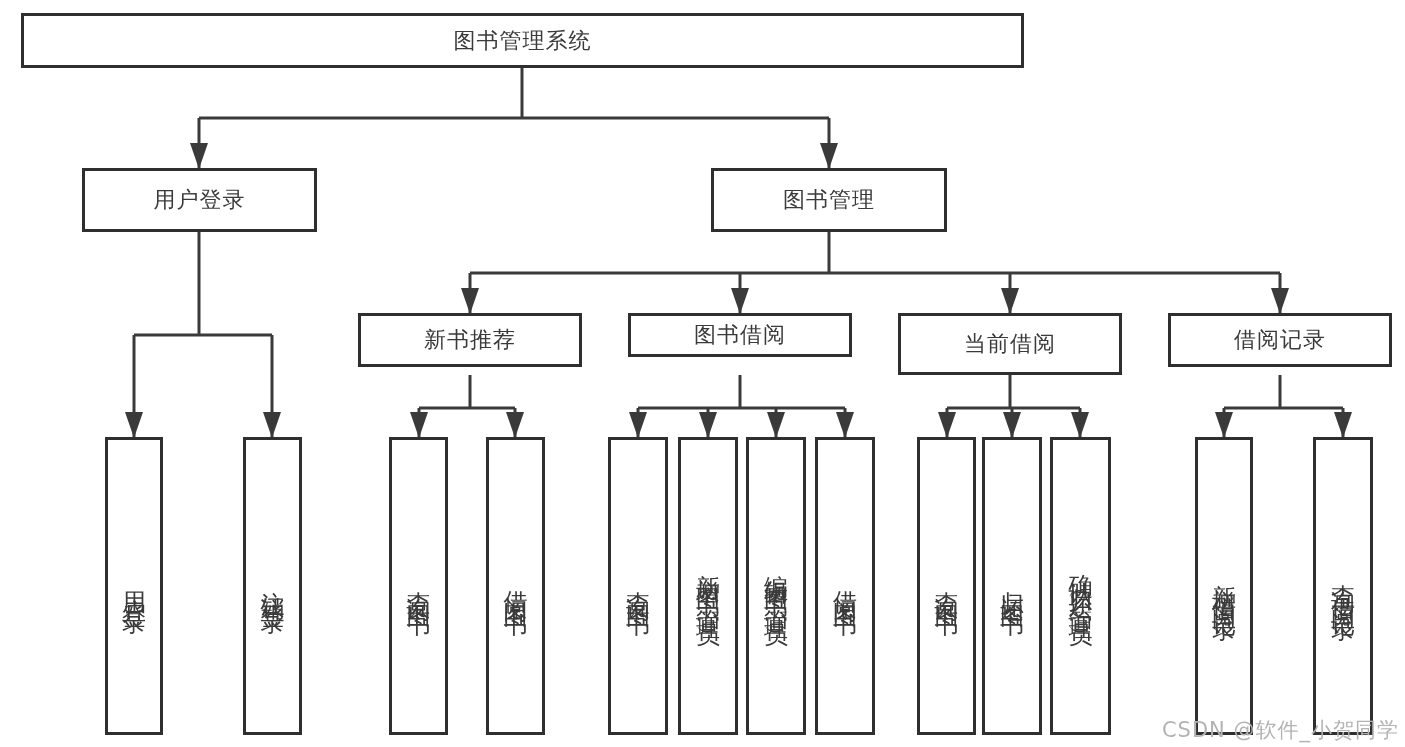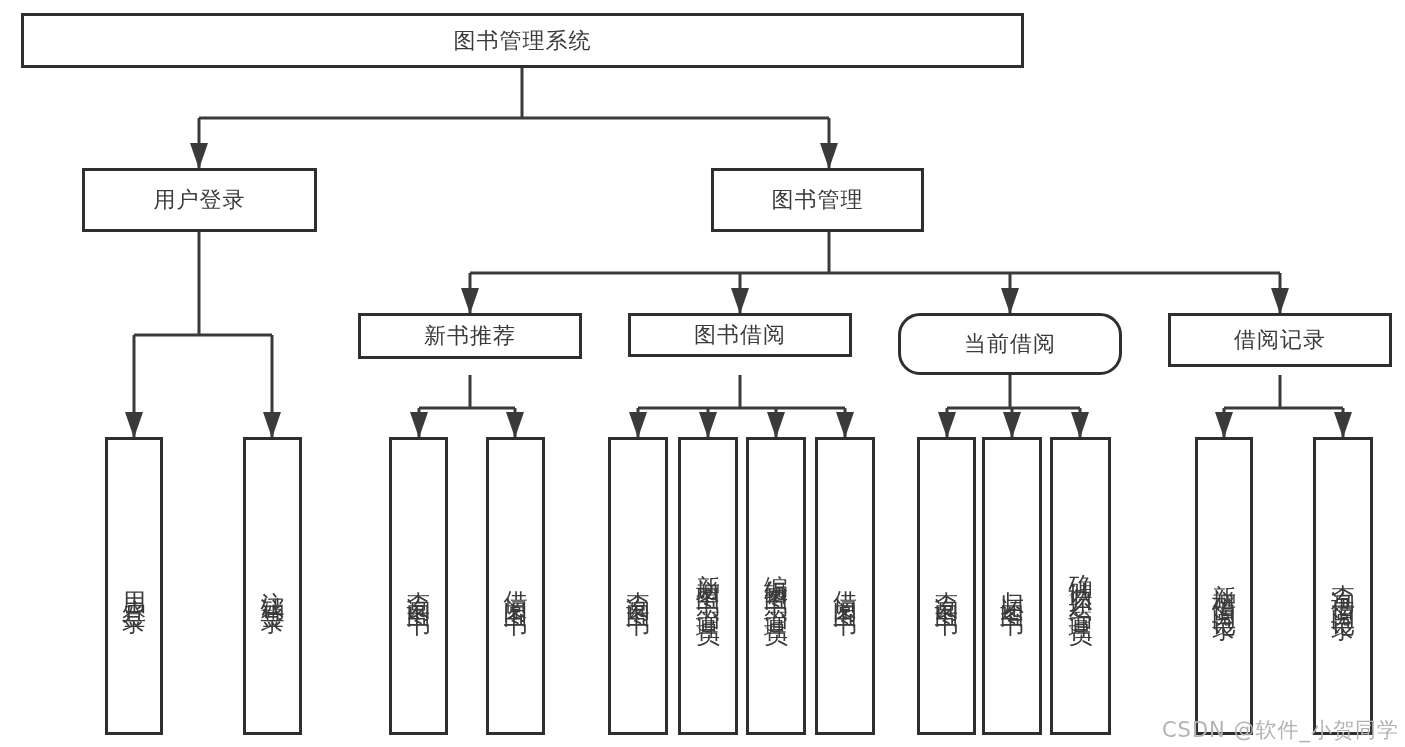--- a/index.html
+++ b/index.html
@@ -104,31 +104,31 @@
     </g>
   </svg>
 
   <div class="node" style="left:21px; top:13px; width:1003px; height:55px;">
     <span class="h-label">图书管理系统</span>
   </div>
 
   <div class="node" style="left:82px; top:168px; width:235px; height:64px;">
     <span class="h-label">用户登录</span>
   </div>
-  <div class="node" style="left:711px; top:168px; width:213px; height:64px;">
+  <div class="node" style="left:711px; top:168px; width:236px; height:64px;">
     <span class="h-label">图书管理</span>
   </div>
 
-  <div class="node" style="left:358px; top:313px; width:224px; height:46px;">
+  <div class="node" style="left:358px; top:313px; width:224px; height:54px;">
     <span class="h-label">新书推荐</span>
   </div>
   <div class="node" style="left:628px; top:313px; width:224px; height:44px;">
     <span class="h-label">图书借阅</span>
   </div>
-  <div class="node" style="left:898px; top:313px; width:224px; height:62px;border-radius:22px;">
+  <div class="node" style="left:898px; top:313px; width:224px; height:62px;">
     <span class="h-label">当前借阅</span>
   </div>
   <div class="node" style="left:1168px; top:313px; width:224px; height:54px;">
     <span class="h-label">借阅记录</span>
   </div>
 
   <div class="node" style="left:105px; top:437px; width:58px; height:298px;">
     <span class="v-label">用户登录</span>
   </div>
   <div class="node" style="left:243px; top:437px; width:59px; height:298px;">

